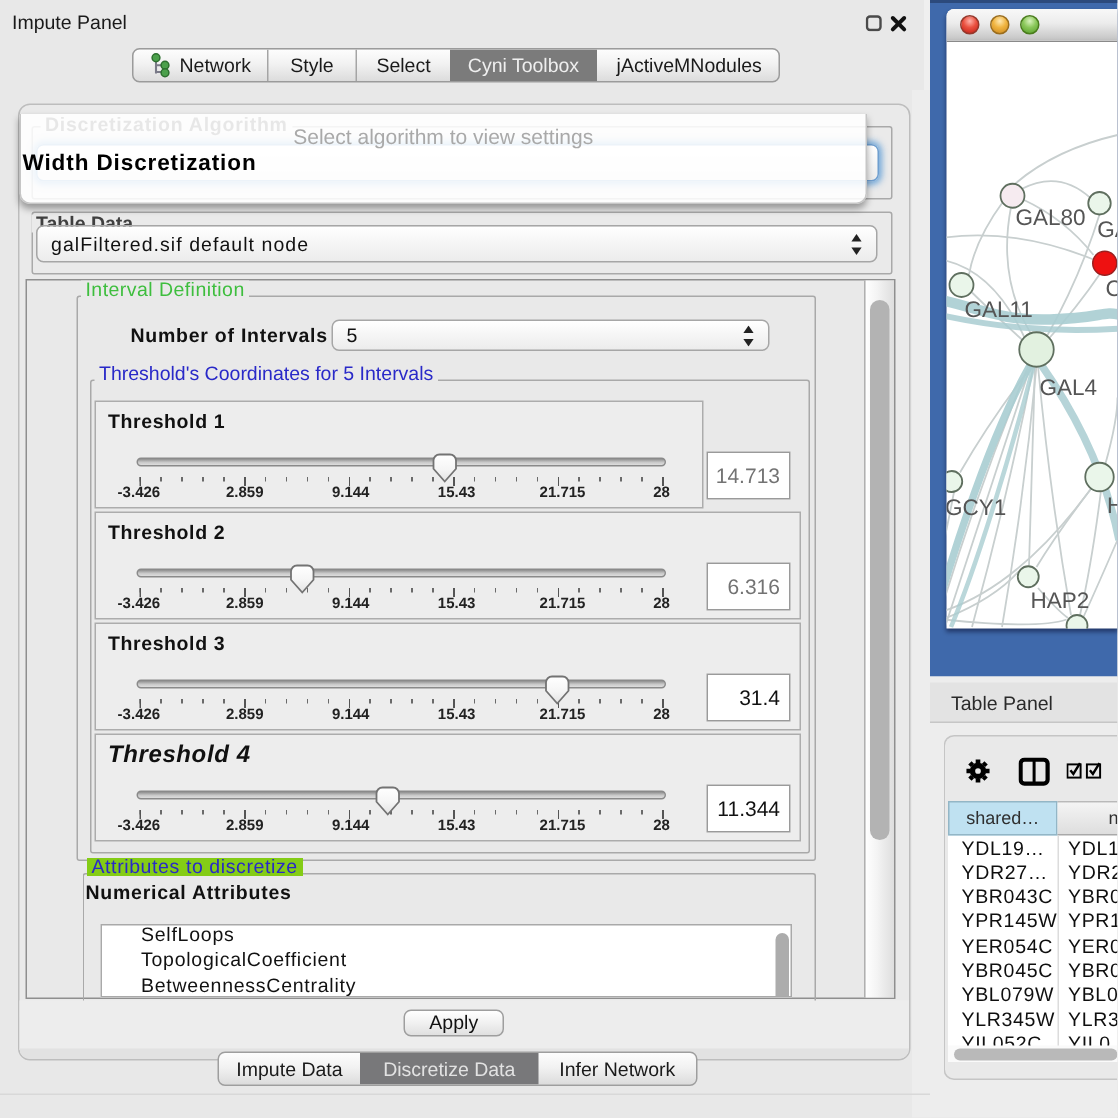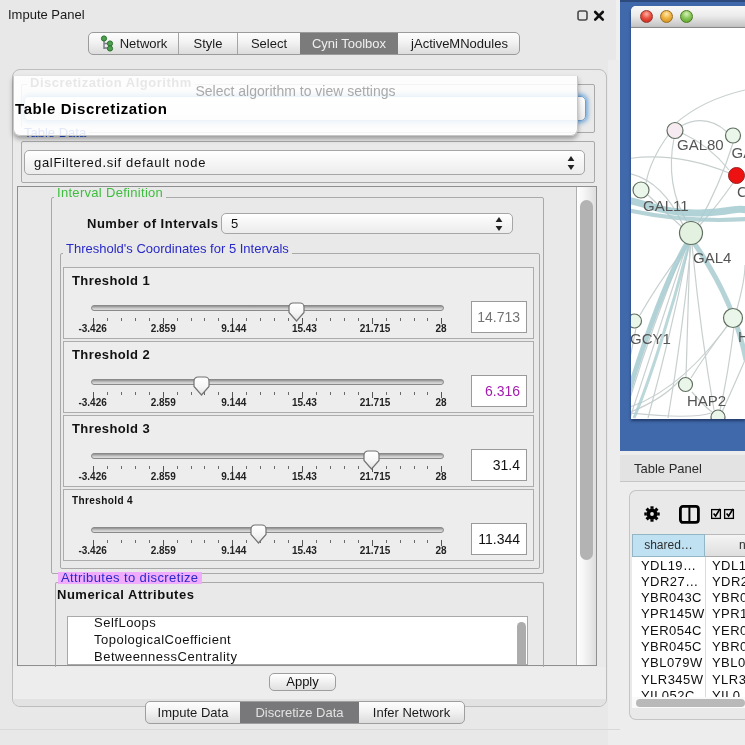--- a/index.html
+++ b/index.html
@@ -41,21 +41,21 @@
   <div class="tseg" style="left:309px;width:123px;">jActiveMNodules</div>
 </div>
 
 <div class="abs" style="left:12px;top:69px;width:595px;height:638px;background:#eaeaea;border:1px solid #bdbdbd;border-radius:8px;box-sizing:border-box;"></div>
 
 <div class="grp" style="left:21px;top:84px;width:572px;height:47px;"></div>
 <div class="grpTitle" style="left:27px;top:77px;font-size:13px;font-weight:bold;color:#4a4a4a;background:#eaeaea;letter-spacing:0.5px;">Discretization Algorithm</div>
 <div class="combo" style="position:absolute;left:24px;top:96px;width:562px;height:25px;border-color:#6f9fd0;box-shadow:0 0 4px 2px rgba(86,152,214,.8);"></div>
 
 <div class="grp" style="left:21px;top:141px;width:572px;height:40px;"></div>
-<div class="grpTitle" style="left:21px;top:127px;font-size:13px;font-weight:normal;color:#1d4ed8;background:#eaeaea;">Table Data</div>
+<div class="grpTitle" style="left:21px;top:143px;font-size:13px;font-weight:bold;color:#404040;background:#eaeaea;">Table Data</div>
 <div class="combo abs" style="left:24px;top:150px;width:561px;height:25px;">
   <div class="abs" style="left:9px;top:4px;font-size:13px;letter-spacing:0.7px;color:#111;">galFiltered.sif default node</div>
   <svg class="carets" viewBox="0 0 8 14">
       <path d="M4,0 L7.4,5 H0.6 Z" fill="#222"></path>
       <path d="M4,14 L7.4,9 H0.6 Z" fill="#222"></path>
     </svg>
 </div>
 
 <div class="abs" style="left:17px;top:186px;width:580px;height:480px;border:1px solid #8f8f8f;background:#e9e9e9;box-sizing:border-box;"></div>
 
@@ -70,21 +70,21 @@
   <div class="abs" style="left:9px;top:2px;font-size:13px;color:#111;">5</div>
   <svg class="carets" viewBox="0 0 8 14">
       <path d="M4,0 L7.4,5 H0.6 Z" fill="#222"></path>
       <path d="M4,14 L7.4,9 H0.6 Z" fill="#222"></path>
     </svg>
 </div>
 
 <div class="grp" style="left:60px;top:253px;width:478px;height:314px;"></div>
 <div class="grpTitle" style="left:63px;top:243px;font-size:13px;color:#2929c8;background:#e9e9e9;">Threshold's Coordinates for 5 Intervals</div>
 
-<div class="abs" style="left:63px;top:267px;width:471px;height:72px;background:#ededed;border:1px solid #acacac;box-sizing:border-box;">
+<div class="abs" style="left:63px;top:267px;width:406px;height:72px;background:#ededed;border:1px solid #acacac;box-sizing:border-box;">
     <div class="abs" style="left:8px;top:5px;font-size:13px;font-weight:bold;color:#111;"><span style="letter-spacing:0.4px;">Threshold 1</span></div>
     <div class="abs" style="left:27px;top:37px;width:353px;height:6px;background:linear-gradient(#8f8f8f,#c9c9c9 55%,#dddddd);border:1px solid #8a8a8a;border-radius:4px;box-sizing:border-box;"></div>
     <div class="abs" style="left:28.6px;top:49.5px;width:350px;height:3.5px;background:repeating-linear-gradient(to right,#6a6a6a 0 1px,transparent 1px 13.936px);"></div>
     <div class="abs" style="left:28.6px;top:49.5px;width:350px;height:6.5px;background:repeating-linear-gradient(to right,#555 0 1px,transparent 1px 69.68px);"></div>
     <div class="abs" style="left:28.6px;top:55px;transform:translateX(-50%);font-size:10px;font-weight:bold;color:#222;">-3.426</div>
     <div class="abs" style="left:99.2px;top:55px;transform:translateX(-50%);font-size:10px;font-weight:bold;color:#222;">2.859</div>
     <div class="abs" style="left:169.8px;top:55px;transform:translateX(-50%);font-size:10px;font-weight:bold;color:#222;">9.144</div>
     <div class="abs" style="left:240.4px;top:55px;transform:translateX(-50%);font-size:10px;font-weight:bold;color:#222;">15.43</div>
     <div class="abs" style="left:311.0px;top:55px;transform:translateX(-50%);font-size:10px;font-weight:bold;color:#222;">21.715</div>
     <div class="abs" style="left:377.0px;top:55px;transform:translateX(-50%);font-size:10px;font-weight:bold;color:#222;">28</div>
@@ -114,21 +114,21 @@
     <svg class="abs" style="left:129px;top:33.5px;" width="17" height="20">
       <defs>
         <linearGradient id="th2" x1="0" y1="0" x2="0" y2="1">
           <stop offset="0" stop-color="#ffffff"></stop>
           <stop offset="0.55" stop-color="#f5f5f5"></stop>
           <stop offset="1" stop-color="#e3e3e3"></stop>
         </linearGradient>
       </defs>
       <path d="M1,5 A4,4 0 0 1 5,1 h7 A4,4 0 0 1 16,5 v5.5 L8.5,19 L1,10.5 Z" fill="url(#th2)" stroke="#737373" stroke-width="1.2"></path>
     </svg>
-    <div class="abs" style="left:407px;top:33px;width:56px;height:32px;background:#fff;border:1px solid #9a9a9a;box-sizing:border-box;font-size:14px;color:#a21caf;text-align:right;line-height:30px;padding-right:6px;">6.316</div>
+    <div class="abs" style="left:407px;top:33px;width:56px;height:32px;background:#fff;border:1px solid #9a9a9a;box-sizing:border-box;font-size:14px;color:#737373;text-align:right;line-height:30px;padding-right:6px;">6.316</div>
   </div>
 <div class="abs" style="left:63px;top:415px;width:471px;height:72px;background:#ededed;border:1px solid #acacac;box-sizing:border-box;">
     <div class="abs" style="left:8px;top:5px;font-size:13px;font-weight:bold;color:#111;"><span style="letter-spacing:0.4px;">Threshold 3</span></div>
     <div class="abs" style="left:27px;top:37px;width:353px;height:6px;background:linear-gradient(#8f8f8f,#c9c9c9 55%,#dddddd);border:1px solid #8a8a8a;border-radius:4px;box-sizing:border-box;"></div>
     <div class="abs" style="left:28.6px;top:49.5px;width:350px;height:3.5px;background:repeating-linear-gradient(to right,#6a6a6a 0 1px,transparent 1px 13.936px);"></div>
     <div class="abs" style="left:28.6px;top:49.5px;width:350px;height:6.5px;background:repeating-linear-gradient(to right,#555 0 1px,transparent 1px 69.68px);"></div>
     <div class="abs" style="left:28.6px;top:55px;transform:translateX(-50%);font-size:10px;font-weight:bold;color:#222;">-3.426</div>
     <div class="abs" style="left:99.2px;top:55px;transform:translateX(-50%);font-size:10px;font-weight:bold;color:#222;">2.859</div>
     <div class="abs" style="left:169.8px;top:55px;transform:translateX(-50%);font-size:10px;font-weight:bold;color:#222;">9.144</div>
     <div class="abs" style="left:240.4px;top:55px;transform:translateX(-50%);font-size:10px;font-weight:bold;color:#222;">15.43</div>
@@ -140,21 +140,21 @@
           <stop offset="0" stop-color="#ffffff"></stop>
           <stop offset="0.55" stop-color="#f5f5f5"></stop>
           <stop offset="1" stop-color="#e3e3e3"></stop>
         </linearGradient>
       </defs>
       <path d="M1,5 A4,4 0 0 1 5,1 h7 A4,4 0 0 1 16,5 v5.5 L8.5,19 L1,10.5 Z" fill="url(#th3)" stroke="#737373" stroke-width="1.2"></path>
     </svg>
     <div class="abs" style="left:407px;top:33px;width:56px;height:32px;background:#fff;border:1px solid #9a9a9a;box-sizing:border-box;font-size:14px;color:#111;text-align:right;line-height:30px;padding-right:6px;">31.4</div>
   </div>
 <div class="abs" style="left:63px;top:489px;width:471px;height:72px;background:#ededed;border:1px solid #acacac;box-sizing:border-box;">
-    <div class="abs" style="left:8px;top:5px;font-size:10px;font-weight:bold;color:#111;"><span style="letter-spacing:0.4px;">Threshold 4</span></div>
+    <div class="abs" style="left:8px;top:5px;font-size:16px;font-weight:bold;color:#111;font-style:italic;"><span style="letter-spacing:0.4px;">Threshold 4</span></div>
     <div class="abs" style="left:27px;top:37px;width:353px;height:6px;background:linear-gradient(#8f8f8f,#c9c9c9 55%,#dddddd);border:1px solid #8a8a8a;border-radius:4px;box-sizing:border-box;"></div>
     <div class="abs" style="left:28.6px;top:49.5px;width:350px;height:3.5px;background:repeating-linear-gradient(to right,#6a6a6a 0 1px,transparent 1px 13.936px);"></div>
     <div class="abs" style="left:28.6px;top:49.5px;width:350px;height:6.5px;background:repeating-linear-gradient(to right,#555 0 1px,transparent 1px 69.68px);"></div>
     <div class="abs" style="left:28.6px;top:55px;transform:translateX(-50%);font-size:10px;font-weight:bold;color:#222;">-3.426</div>
     <div class="abs" style="left:99.2px;top:55px;transform:translateX(-50%);font-size:10px;font-weight:bold;color:#222;">2.859</div>
     <div class="abs" style="left:169.8px;top:55px;transform:translateX(-50%);font-size:10px;font-weight:bold;color:#222;">9.144</div>
     <div class="abs" style="left:240.4px;top:55px;transform:translateX(-50%);font-size:10px;font-weight:bold;color:#222;">15.43</div>
     <div class="abs" style="left:311.0px;top:55px;transform:translateX(-50%);font-size:10px;font-weight:bold;color:#222;">21.715</div>
     <div class="abs" style="left:377.0px;top:55px;transform:translateX(-50%);font-size:10px;font-weight:bold;color:#222;">28</div>
     <svg class="abs" style="left:186px;top:33.5px;" width="17" height="20">
@@ -164,41 +164,41 @@
           <stop offset="0.55" stop-color="#f5f5f5"></stop>
           <stop offset="1" stop-color="#e3e3e3"></stop>
         </linearGradient>
       </defs>
       <path d="M1,5 A4,4 0 0 1 5,1 h7 A4,4 0 0 1 16,5 v5.5 L8.5,19 L1,10.5 Z" fill="url(#th4)" stroke="#737373" stroke-width="1.2"></path>
     </svg>
     <div class="abs" style="left:407px;top:33px;width:56px;height:32px;background:#fff;border:1px solid #9a9a9a;box-sizing:border-box;font-size:14px;color:#111;text-align:right;line-height:30px;padding-right:6px;">11.344</div>
   </div>
 
 <div class="grp" style="left:55px;top:582px;width:487px;height:86px;border-bottom:none;"></div>
-<div class="grpTitle" style="left:58px;top:572px;font-size:13px;color:#2929c8;background:#f0abfc;letter-spacing:0.4px;">Attributes to discretize</div>
+<div class="grpTitle" style="left:58px;top:572px;font-size:13px;color:#2929c8;background:#84cc16;letter-spacing:0.4px;">Attributes to discretize</div>
 <div class="abs" style="left:57px;top:587px;font-size:13px;font-weight:bold;color:#111;letter-spacing:0.5px;">Numerical Attributes</div>
 <div class="abs" style="left:67px;top:616px;width:461px;height:49px;background:#fff;border:1px solid #a9a9a9;box-sizing:border-box;overflow:hidden;">
   <div style="font-size:13px;color:#111;padding-left:26px;line-height:17px;margin-top:-3px;letter-spacing:0.5px;">SelfLoops<br>TopologicalCoefficient<br>BetweennessCentrality</div>
   <div class="abs" style="right:1px;top:5px;width:9px;height:45px;background:#acacac;border-radius:5px 5px 0 0;"></div>
 </div>
 
 <div class="abs" style="left:13px;top:667px;width:593px;height:33px;background:#ededed;"></div>
 <div class="abs" style="left:13px;top:699px;width:593px;height:7px;background:#e2e2e2;border-radius:0 0 8px 8px;"></div>
 <div class="abs" style="left:269px;top:673px;width:67px;height:18px;background:linear-gradient(#ffffff,#f2f2f2 45%,#e0e0e0);border:1px solid #9e9e9e;border-radius:5px;box-sizing:border-box;text-align:center;font-size:13px;color:#111;line-height:16px;">Apply</div>
 
 <div class="abs" style="left:145px;top:701px;width:320px;height:23px;border:1px solid #9e9e9e;border-radius:5px;background:linear-gradient(#fdfdfd,#f2f2f2 45%,#dcdcdc);box-sizing:border-box;overflow:hidden;">
   <div class="tseg" style="left:0;width:94px;">Impute Data</div>
   <div class="tseg" style="left:94px;width:119px;background:#78787a;color:#e2e2e2;">Discretize Data</div>
   <div class="tseg" style="left:213px;width:105px;">Infer Network</div>
 </div>
 <div class="abs" style="left:0;top:729px;width:620px;height:1px;background:#d8d8d8;"></div>
 
 <div class="abs" style="left:13px;top:76px;width:565px;height:60px;background:rgba(255,255,255,0.87);border:1px solid #c6c6c6;border-top:none;border-radius:0 0 7px 7px;box-shadow:0 3px 5px rgba(0,0,0,0.35);box-sizing:border-box;z-index:50;">
   <div style="text-align:center;font-size:14px;color:#a9a9a9;margin-top:7px;">Select algorithm to view settings</div>
-  <div style="font-size:15px;font-weight:bold;color:#000;letter-spacing:0.6px;margin:1px 0 0 1px;">Table Discretization</div>
+  <div style="font-size:15px;font-weight:bold;color:#000;letter-spacing:0.6px;margin:1px 0 0 1px;">Width Discretization</div>
 </div>
 
 <div class="abs" style="left:620px;top:0;width:125px;height:451px;background:#3f69ab;"></div>
 <div class="abs" style="left:620px;top:0;width:125px;height:2px;background:#2c4a7c;"></div>
 
 <div class="abs" style="left:631px;top:6px;width:114px;height:413px;background:#fff;border-radius:5px 0 0 0;box-shadow:0 2px 3px rgba(0,0,30,0.45);">
   <div class="abs" style="left:0;top:0;width:114px;height:21px;background:linear-gradient(#f8f8f8,#ececec 45%,#c9c9c9 92%,#bdbdbd);border-bottom:1px solid #8a8a8a;border-radius:5px 0 0 0;"></div>
   <div class="abs" style="left:640px;top:10px;"></div>
 </div>
 

